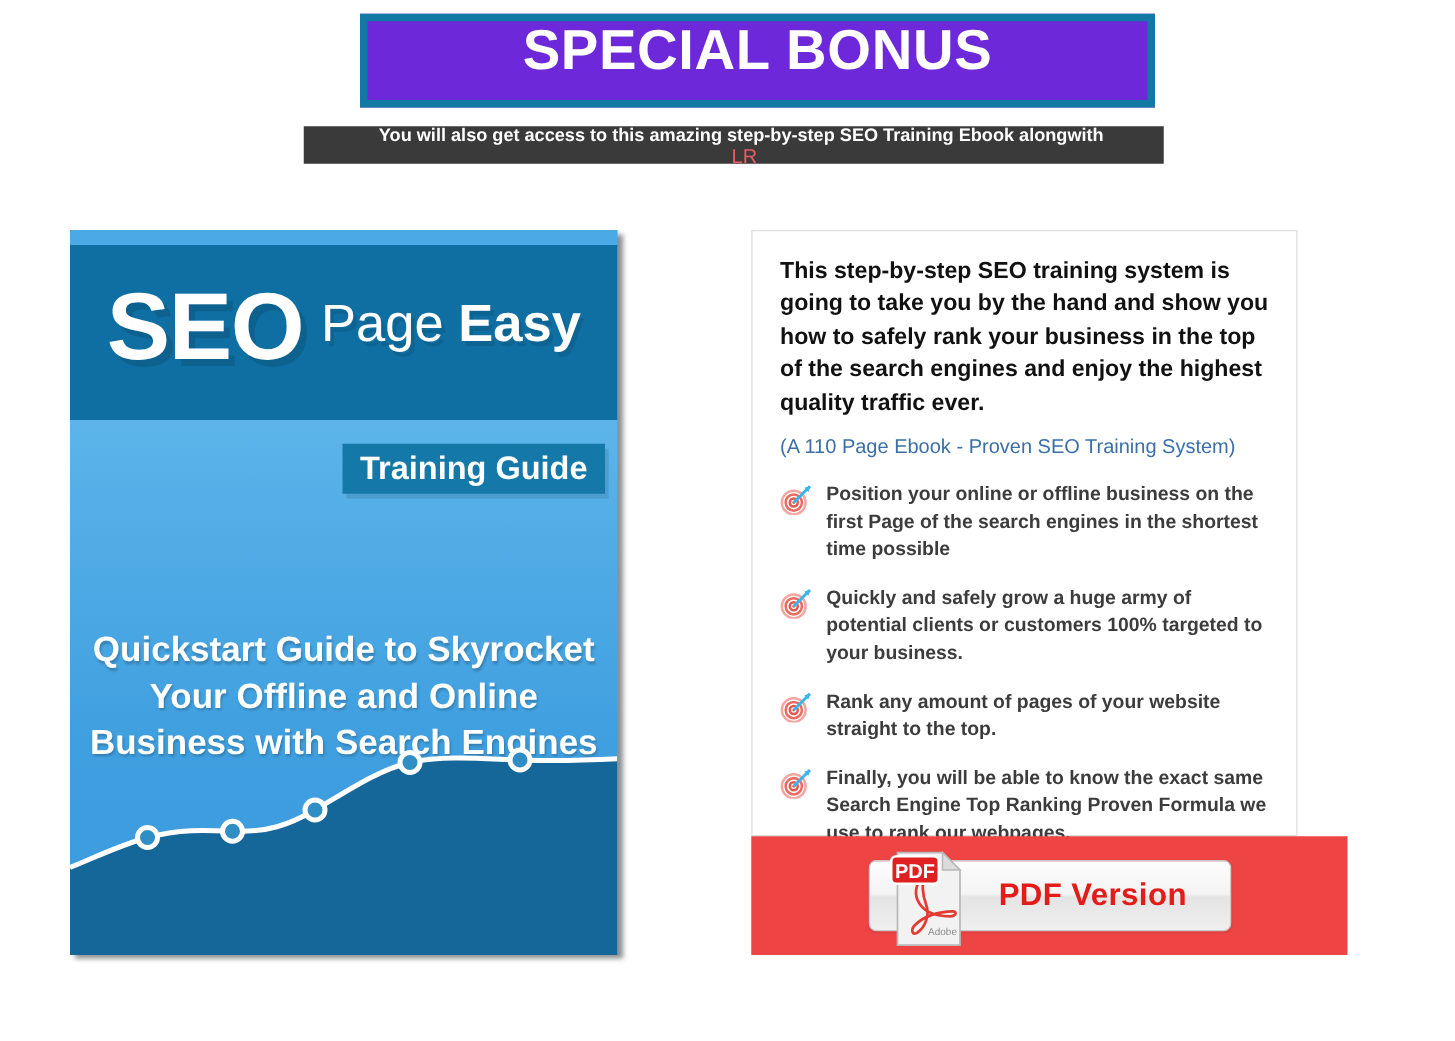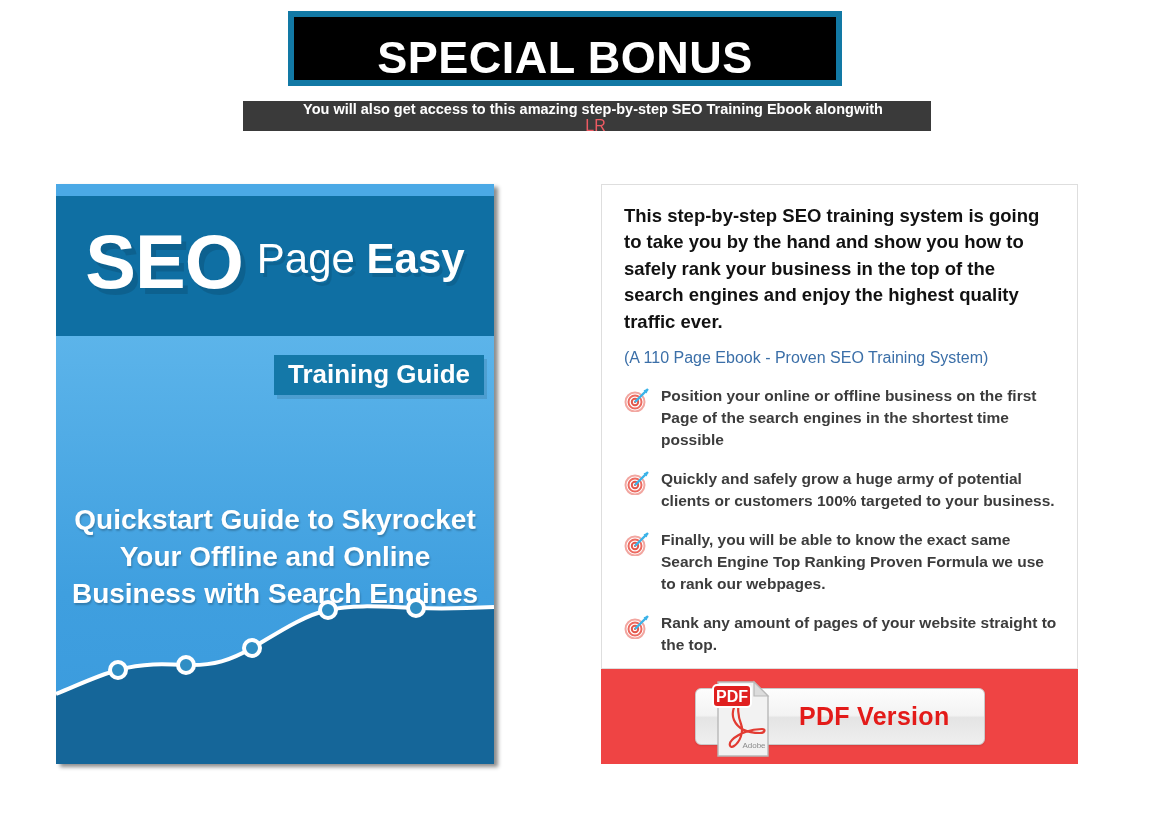--- a/index.html
+++ b/index.html
@@ -13,27 +13,27 @@
     position: relative;
     font-family: "Liberation Sans", sans-serif;
     overflow: hidden;
   }
 
   
   #special-bonus-banner {
     position: absolute;
     left: 288px;
     top: 11px;
-    width: 554px;
+    width: 636px;
     height: 75px;
-    background: #000000;
+    background: #6d28d9;
     border: 6px solid #1279a5;
     box-sizing: border-box;
     display: flex;
-    align-items: flex-end;
+    align-items: flex-start;
     justify-content: center;
   }
   #special-bonus-banner .banner-text {
     color: #ffffff;
     font-size: 45px;
     font-weight: bold;
     letter-spacing: 0.5px;
     line-height: 1;
     font-family: "Liberation Sans", sans-serif;
   }
@@ -158,21 +158,21 @@
     bottom: 0;
     width: 100%;
     height: 190px;
   }
 
   
   #info-panel {
     position: absolute;
     left: 601px;
     top: 184px;
-    width: 477px;
+    width: 437px;
     height: 485px;
     background: #ffffff;
     border: 1px solid #dedede;
     box-sizing: border-box;
     padding: 18px 20px 0 22px;
   }
   .panel-headline {
     color: #111111;
     font-size: 18.5px;
     font-weight: bold;
@@ -336,35 +336,35 @@
       <span class="benefit-icon">
         <svg viewBox="0 0 28 26" width="28" height="26">
           <circle cx="11" cy="16" r="9.5" fill="none" stroke="#f2a6a0" stroke-width="2"></circle>
           <circle cx="11" cy="16" r="6.5" fill="none" stroke="#ec6a60" stroke-width="2"></circle>
           <circle cx="11" cy="16" r="3.2" fill="none" stroke="#e2584c" stroke-width="2"></circle>
           <circle cx="11" cy="16" r="1.1" fill="#e2584c"></circle>
           <line x1="11" y1="16" x2="24" y2="3" stroke="#3bb3e8" stroke-width="2.4"></line>
           <path d="M24,3 L19.5,4.2 L22.8,7.5 Z" fill="#3bb3e8"></path>
         </svg>
       </span>
-      <span class="benefit-text">Finally, you will be able to know the exact same Search Engine Top Ranking Proven Formula we use to rank our webpages.</span>
+      <span class="benefit-text">Rank any amount of pages of your website straight to the top.</span>
     </li>
 
     <li class="benefit-item">
       <span class="benefit-icon">
         <svg viewBox="0 0 28 26" width="28" height="26">
           <circle cx="11" cy="16" r="9.5" fill="none" stroke="#f2a6a0" stroke-width="2"></circle>
           <circle cx="11" cy="16" r="6.5" fill="none" stroke="#ec6a60" stroke-width="2"></circle>
           <circle cx="11" cy="16" r="3.2" fill="none" stroke="#e2584c" stroke-width="2"></circle>
           <circle cx="11" cy="16" r="1.1" fill="#e2584c"></circle>
           <line x1="11" y1="16" x2="24" y2="3" stroke="#3bb3e8" stroke-width="2.4"></line>
           <path d="M24,3 L19.5,4.2 L22.8,7.5 Z" fill="#3bb3e8"></path>
         </svg>
       </span>
-      <span class="benefit-text">Rank any amount of pages of your website straight to the top.</span>
+      <span class="benefit-text">Finally, you will be able to know the exact same Search Engine Top Ranking Proven Formula we use to rank our webpages.</span>
     </li>
 
   </ul>
 </div>
 
 <div id="pdf-footer">
   <div id="pdf-button">
 
     <span class="pdf-icon-wrap">
       <svg viewBox="0 0 64 90" width="64" height="90">

